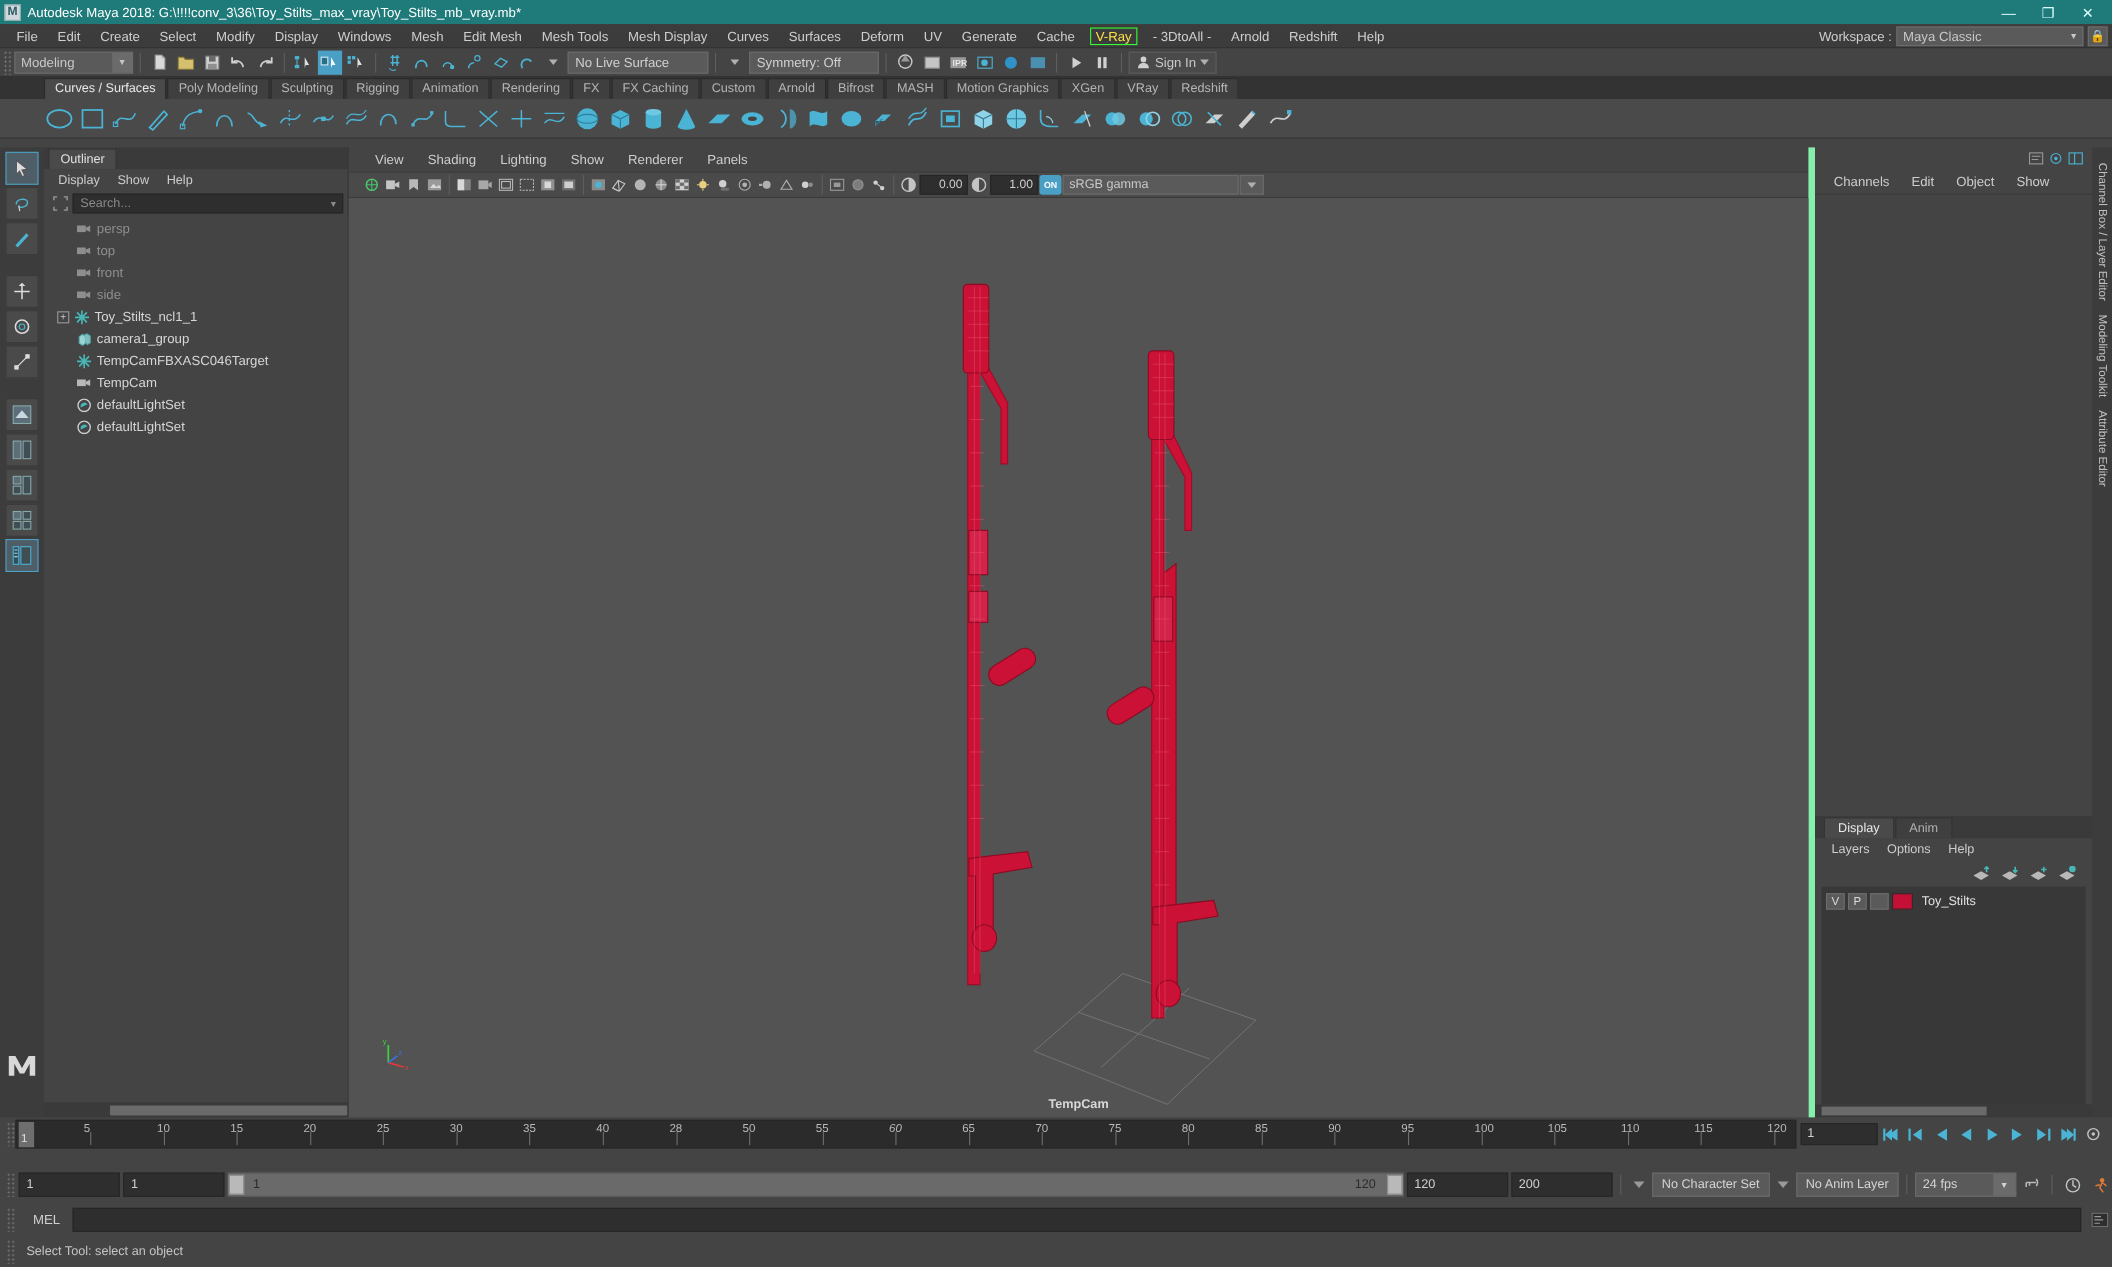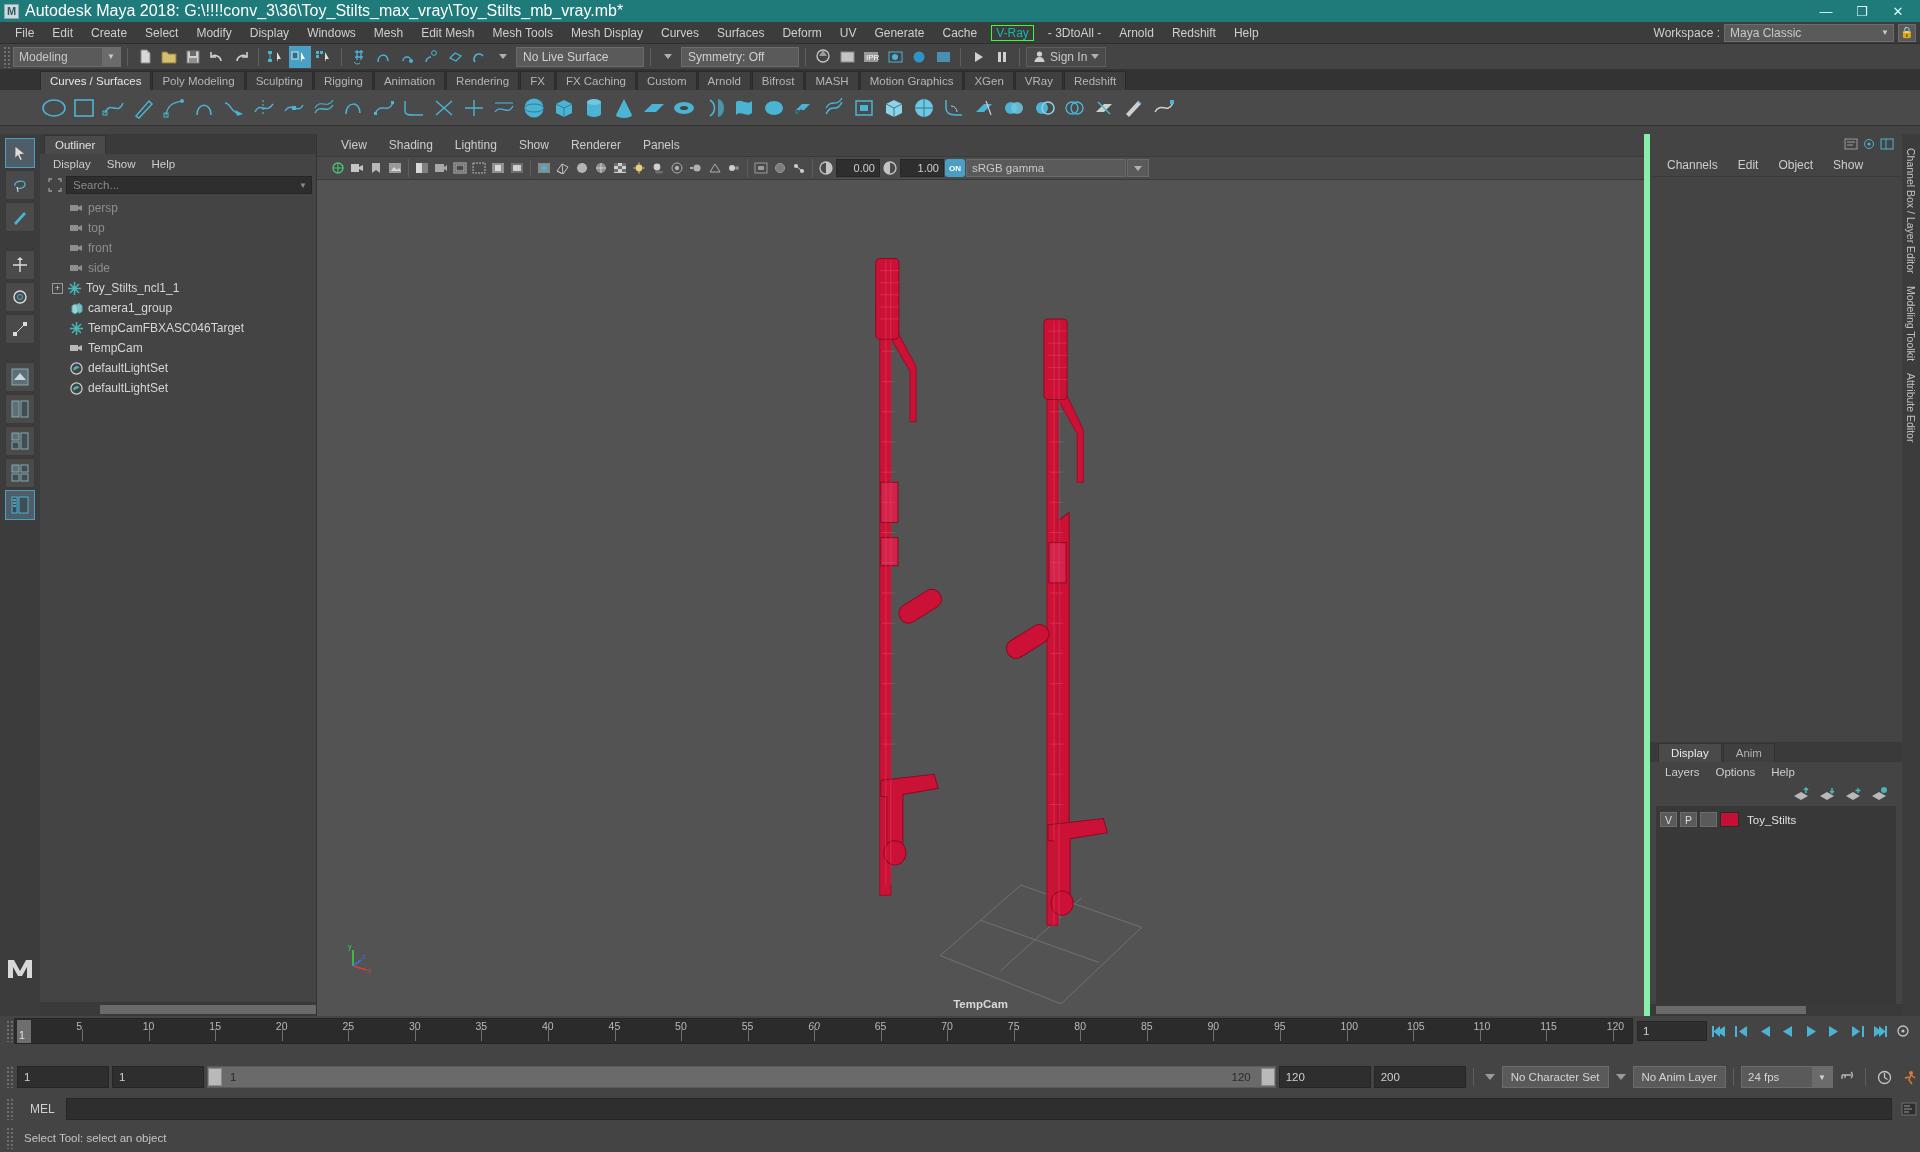--- a/index.html
+++ b/index.html
@@ -3,30 +3,30 @@
 <meta charset="utf-8">
 <style>
   * { box-sizing: border-box; margin:0; padding:0; }
   html,body { width:1920px; height:1152px; overflow:hidden; background:#444444;
     font-family:"Liberation Sans", sans-serif; color:#c8c8c8; font-size:12px; }
 
   
   .titlebar { height:22px; background:#1f7a7a; display:flex; align-items:center; padding:0 4px; }
   .titlebar .appicon { width:15px; height:15px; background:#cfd8dc; color:#2e5a66; font-size:11px;
     display:flex; align-items:center; justify-content:center; font-weight:bold; margin-right:6px; border:1px solid #8aa; }
-  .titlebar .tt { color:#ffffff; font-size:16px; white-space:nowrap; }
+  .titlebar .tt { color:#ffffff; font-size:12px; white-space:nowrap; }
   .wbtns { margin-left:auto; display:flex; }
   .wbtn { width:36px; height:22px; display:flex; align-items:center; justify-content:center;
     color:#dff; font-size:13px; }
 
   
   .menubar { height:22px; background:#3c3c3c; display:flex; align-items:center; padding-left:6px;
     border-bottom:1px solid #2e2e2e; }
   .menubar .mi { padding:2px 9px; font-size:12px; color:#cfcfcf; white-space:nowrap; }
-  .menubar .mi.vray { color:#14b8a6; border:1px solid #33ff33; padding:0px 4px; margin:0 5px; }
+  .menubar .mi.vray { color:#fde047; border:1px solid #33ff33; padding:0px 4px; margin:0 5px; }
   .ws { margin-left:auto; display:flex; align-items:center; padding-right:4px; gap:4px; }
   .ws .lbl { font-size:12px; color:#cfcfcf; }
   .ws .sel { width:170px; height:18px; background:#5a5a5a; border:1px solid #6d6d6d;
     display:flex; align-items:center; padding-left:5px; font-size:12px; }
   .ws .sel .arrow { margin-left:auto; margin-right:4px; font-size:8px; }
   .ws .lk { width:18px;height:18px; background:#5a5a5a; display:flex;align-items:center;justify-content:center;
     color:#e8c060; font-size:11px; border:1px solid #6d6d6d;}
 
   
   .statustb { height:26px; background:#444; display:flex; align-items:center; gap:2px;
@@ -1153,21 +1153,21 @@
         <div class="tickLbl" style="left: 260.858px;">20</div>
         <div class="tickMark" style="left: 266.858px;"></div>
         <div class="tickLbl" style="left: 327.4px;">25</div>
         <div class="tickMark" style="left: 333.4px;"></div>
         <div class="tickLbl" style="left: 393.942px;">30</div>
         <div class="tickMark" style="left: 399.942px;"></div>
         <div class="tickLbl" style="left: 460.483px;">35</div>
         <div class="tickMark" style="left: 466.483px;"></div>
         <div class="tickLbl" style="left: 527.025px;">40</div>
         <div class="tickMark" style="left: 533.025px;"></div>
-        <div class="tickLbl" style="left: 593.567px;">45</div>
+        <div class="tickLbl" style="left: 593.567px;">28</div>
         <div class="tickMark" style="left: 599.567px;"></div>
         <div class="tickLbl" style="left: 660.108px;">50</div>
         <div class="tickMark" style="left: 666.108px;"></div>
         <div class="tickLbl" style="left: 726.65px;">55</div>
         <div class="tickMark" style="left: 732.65px;"></div>
         <div class="tickLbl" style="left: 793.192px; font-style: italic;">60</div>
         <div class="tickMark" style="left: 799.192px;"></div>
         <div class="tickLbl" style="left: 859.733px;">65</div>
         <div class="tickMark" style="left: 865.733px;"></div>
         <div class="tickLbl" style="left: 926.275px;">70</div>

